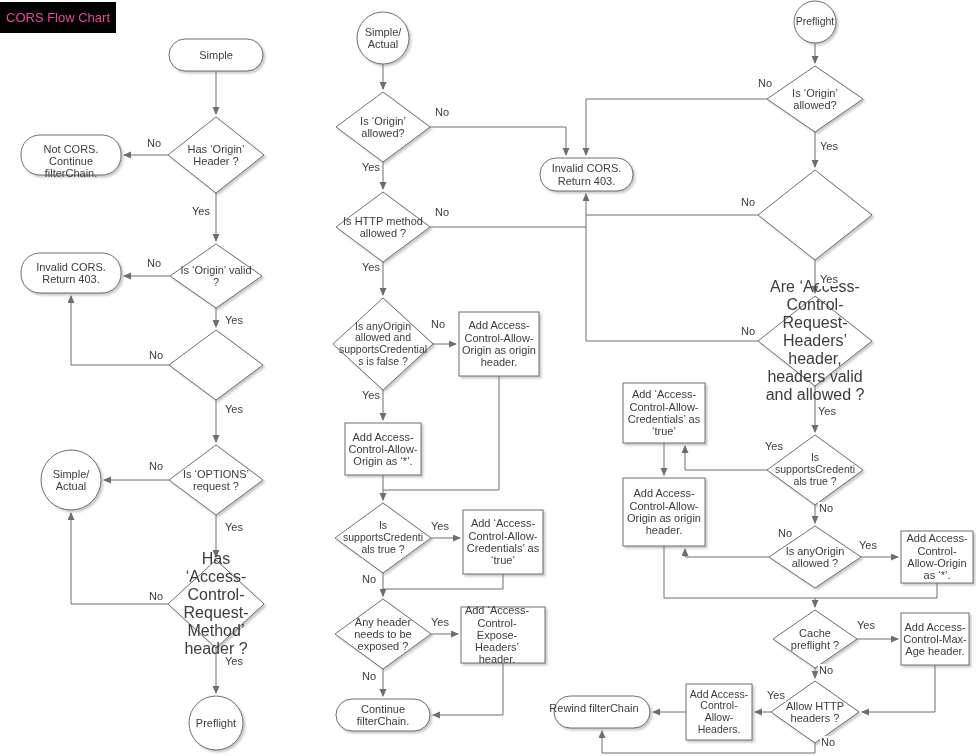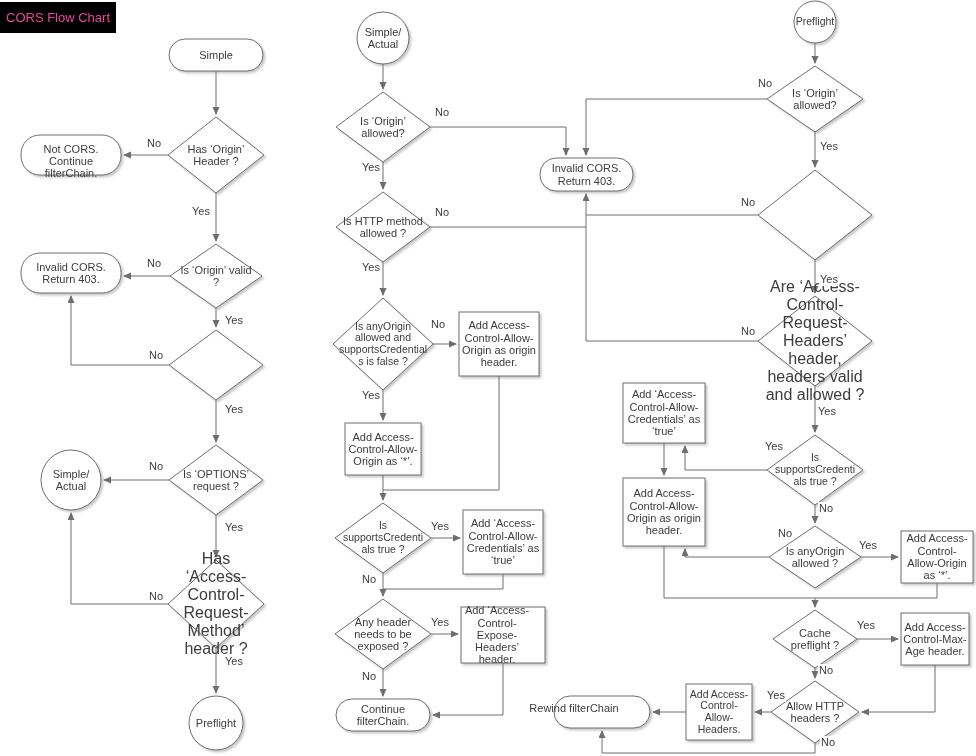--- a/index.html
+++ b/index.html
@@ -156,21 +156,21 @@
   <div class="node-label" style="left:764px;top:304px;width:102px;height:74px;font-size:16px;">Are ‘Access-Control-Request-Headers’ header, headers valid and allowed ?</div>
   <div class="node-label" style="left:625px;top:385px;width:78px;height:56px;">Add ‘Access-Control-Allow-Credentials’ as ‘true’</div>
   <div class="node-label" style="left:773px;top:444px;width:84px;height:52px;font-size:10.5px;">Is supportsCredentials true ?</div>
   <div class="node-label" style="left:625px;top:480px;width:78px;height:64px;">Add Access-Control-Allow-Origin as origin header.</div>
   <div class="node-label" style="left:775px;top:533px;width:80px;height:48px;">Is anyOrigin allowed ?</div>
   <div class="node-label" style="left:903px;top:533px;width:68px;height:48px;">Add Access-Control-Allow-Origin as ‘*’.</div>
   <div class="node-label" style="left:779px;top:615px;width:72px;height:48px;">Cache preflight ?</div>
   <div class="node-label" style="left:903px;top:615px;width:64px;height:48px;">Add Access-Control-Max-Age header.</div>
   <div class="node-label" style="left:777px;top:688px;width:76px;height:48px;">Allow HTTP headers ?</div>
   <div class="node-label" style="left:688px;top:686px;width:62px;height:52px;font-size:10.5px;">Add Access-Control-Allow-Headers.</div>
-  <div class="node-label" style="left:528px;top:698px;width:92px;height:20px;">Rewind filterChain</div>
+  <div class="node-label" style="left:548px;top:698px;width:92px;height:20px;">Rewind filterChain</div>
 
   <div class="edge-label" style="left:146px;top:137px;">No</div>
   <div class="edge-label" style="left:191px;top:205px;">Yes</div>
   <div class="edge-label" style="left:146px;top:257px;">No</div>
   <div class="edge-label" style="left:224px;top:314px;">Yes</div>
   <div class="edge-label" style="left:148px;top:349px;">No</div>
   <div class="edge-label" style="left:224px;top:403px;">Yes</div>
   <div class="edge-label" style="left:148px;top:460px;">No</div>
   <div class="edge-label" style="left:224px;top:521px;">Yes</div>
   <div class="edge-label" style="left:148px;top:590px;">No</div>

